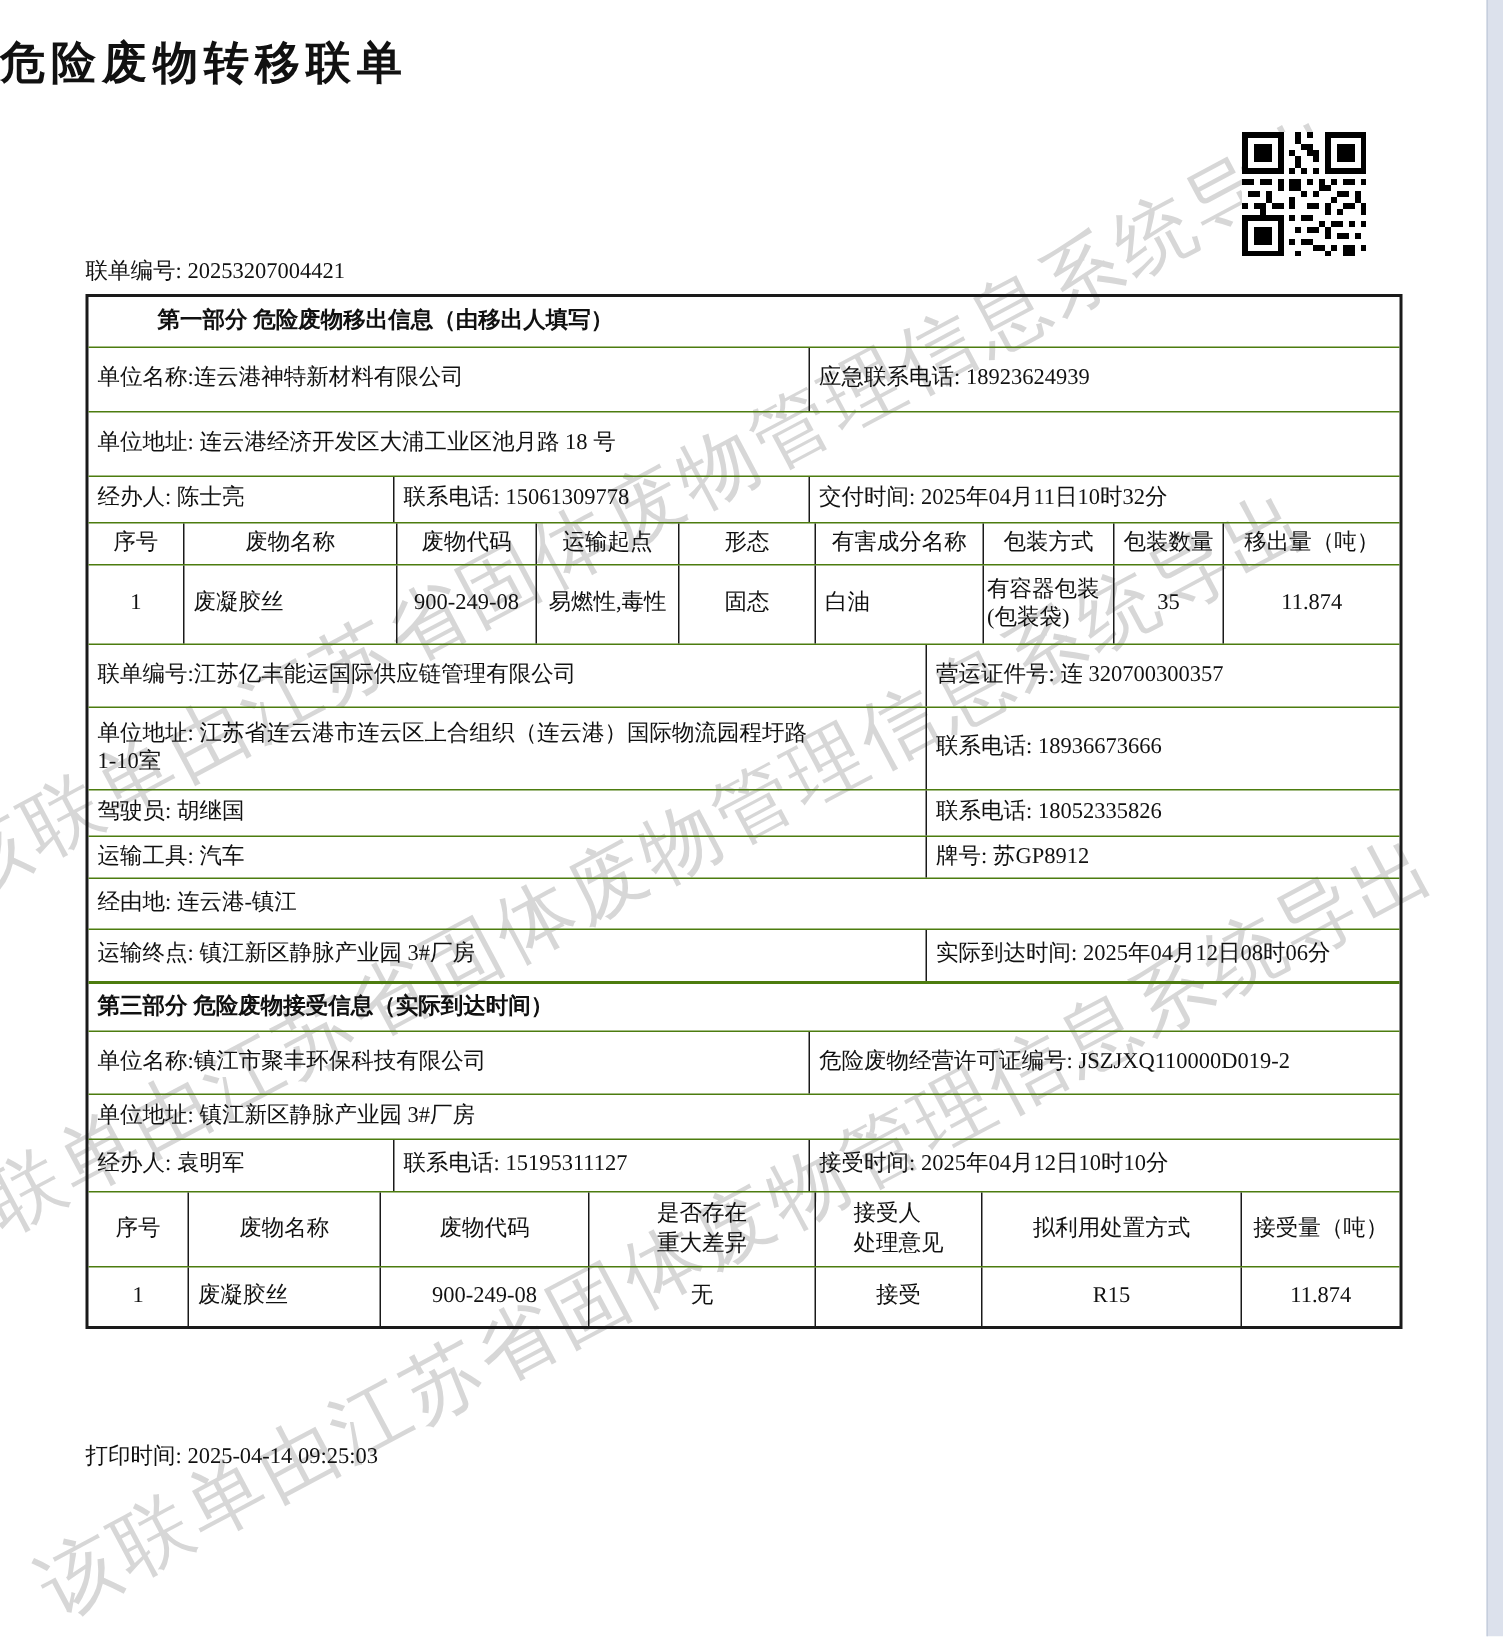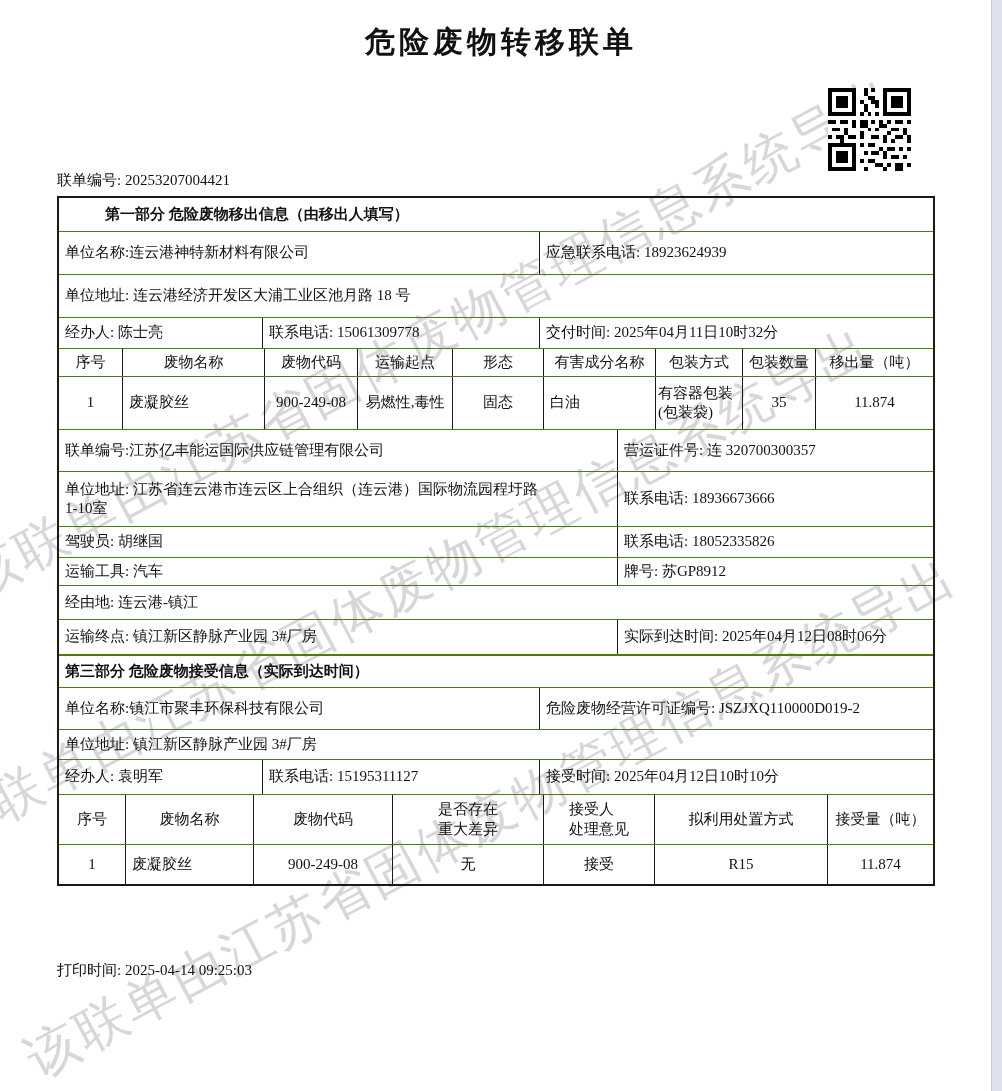--- a/index.html
+++ b/index.html
@@ -1,21 +1,21 @@
 <!DOCTYPE html>
 <html><head>
 <meta charset="utf-8">
 <style>
   * { margin:0; padding:0; box-sizing:border-box; }
   html,body { width:1002px; height:1091px; background:#ffffff; overflow:hidden; }
   body { font-family:"Liberation Serif","DejaVu Serif",serif; color:#111; position:relative; }
 
   .page { position:absolute; left:0; top:0; width:1002px; height:1091px; }
 
-  .doc-title { position:absolute; left:0; top:22px; width:1002px; text-align:center;
+  .doc-title { position:absolute; left:0; top:22px; width:1002px; text-align:left;
                font-size:30px; font-weight:bold; letter-spacing:4px; }
 
   .manifest-no { position:absolute; left:57px; top:171px; font-size:15px; }
 
   .qr { position:absolute; left:828px; top:88px; width:83px; height:83px; }
 
   
   .wm { position:absolute; white-space:nowrap; font-size:52px; letter-spacing:3px;
         color:rgba(130,130,130,0.32); transform:rotate(-28deg); transform-origin:0 50%;
         pointer-events:none; z-index:0; }

